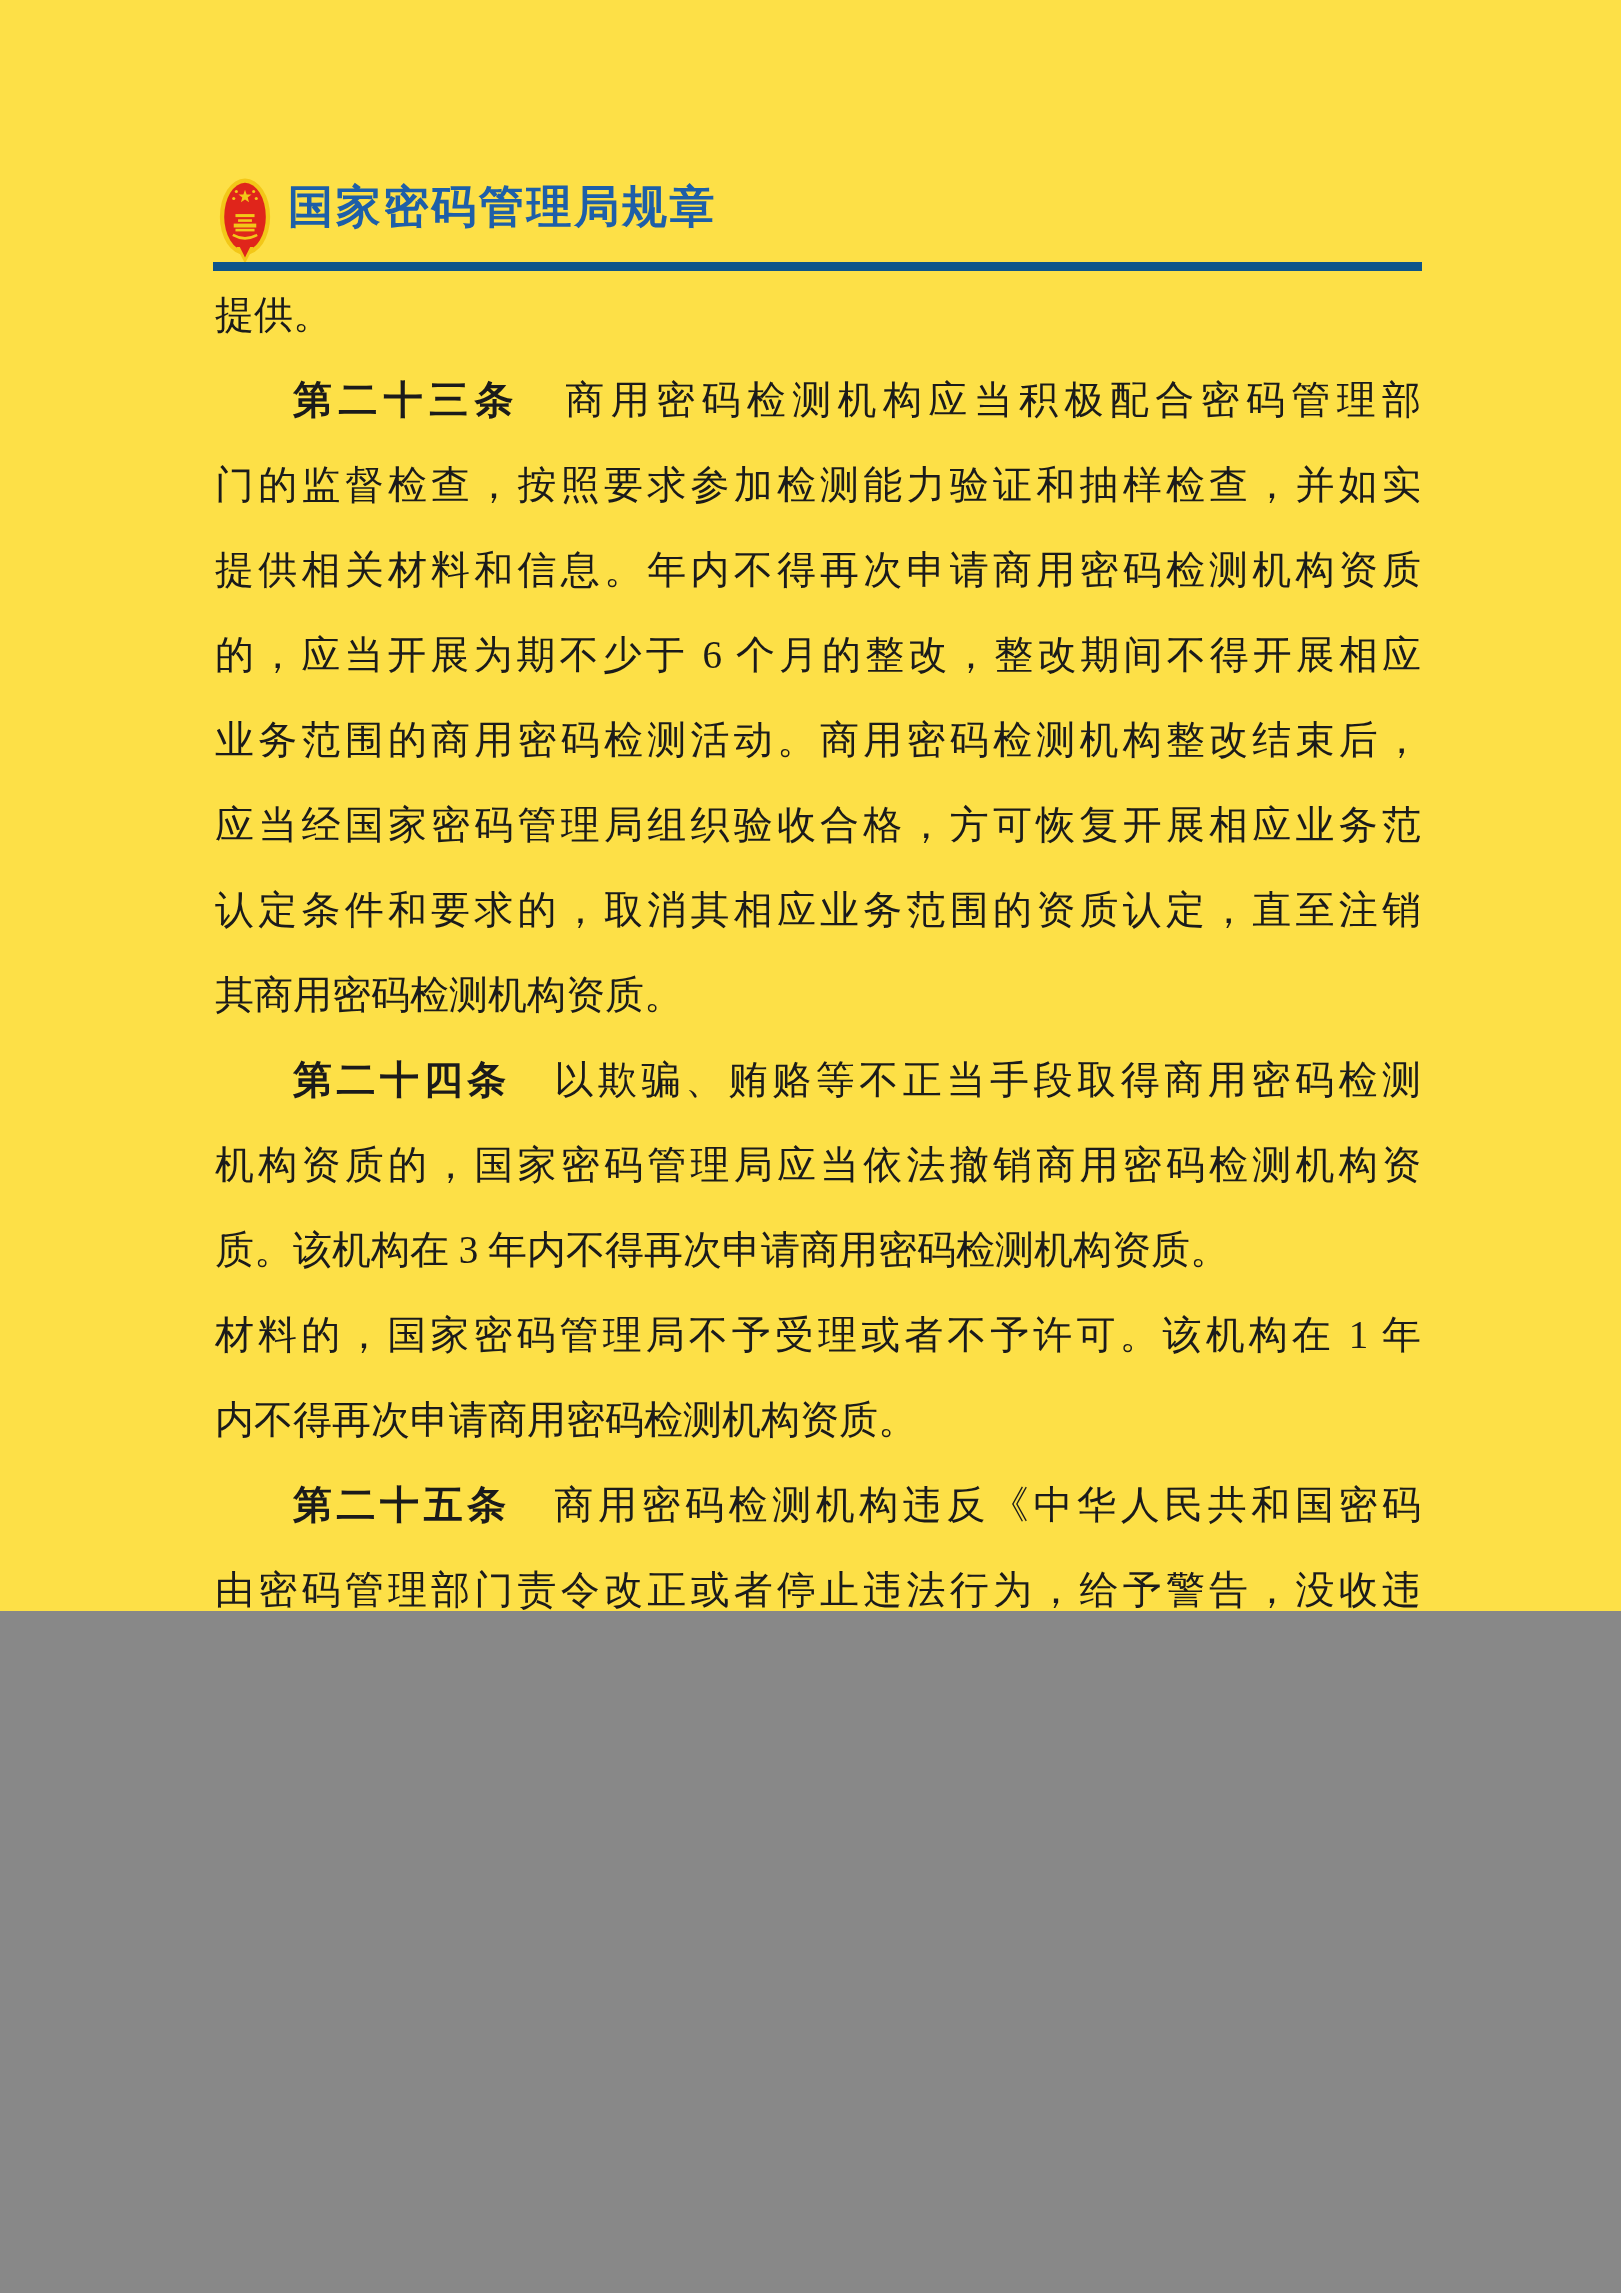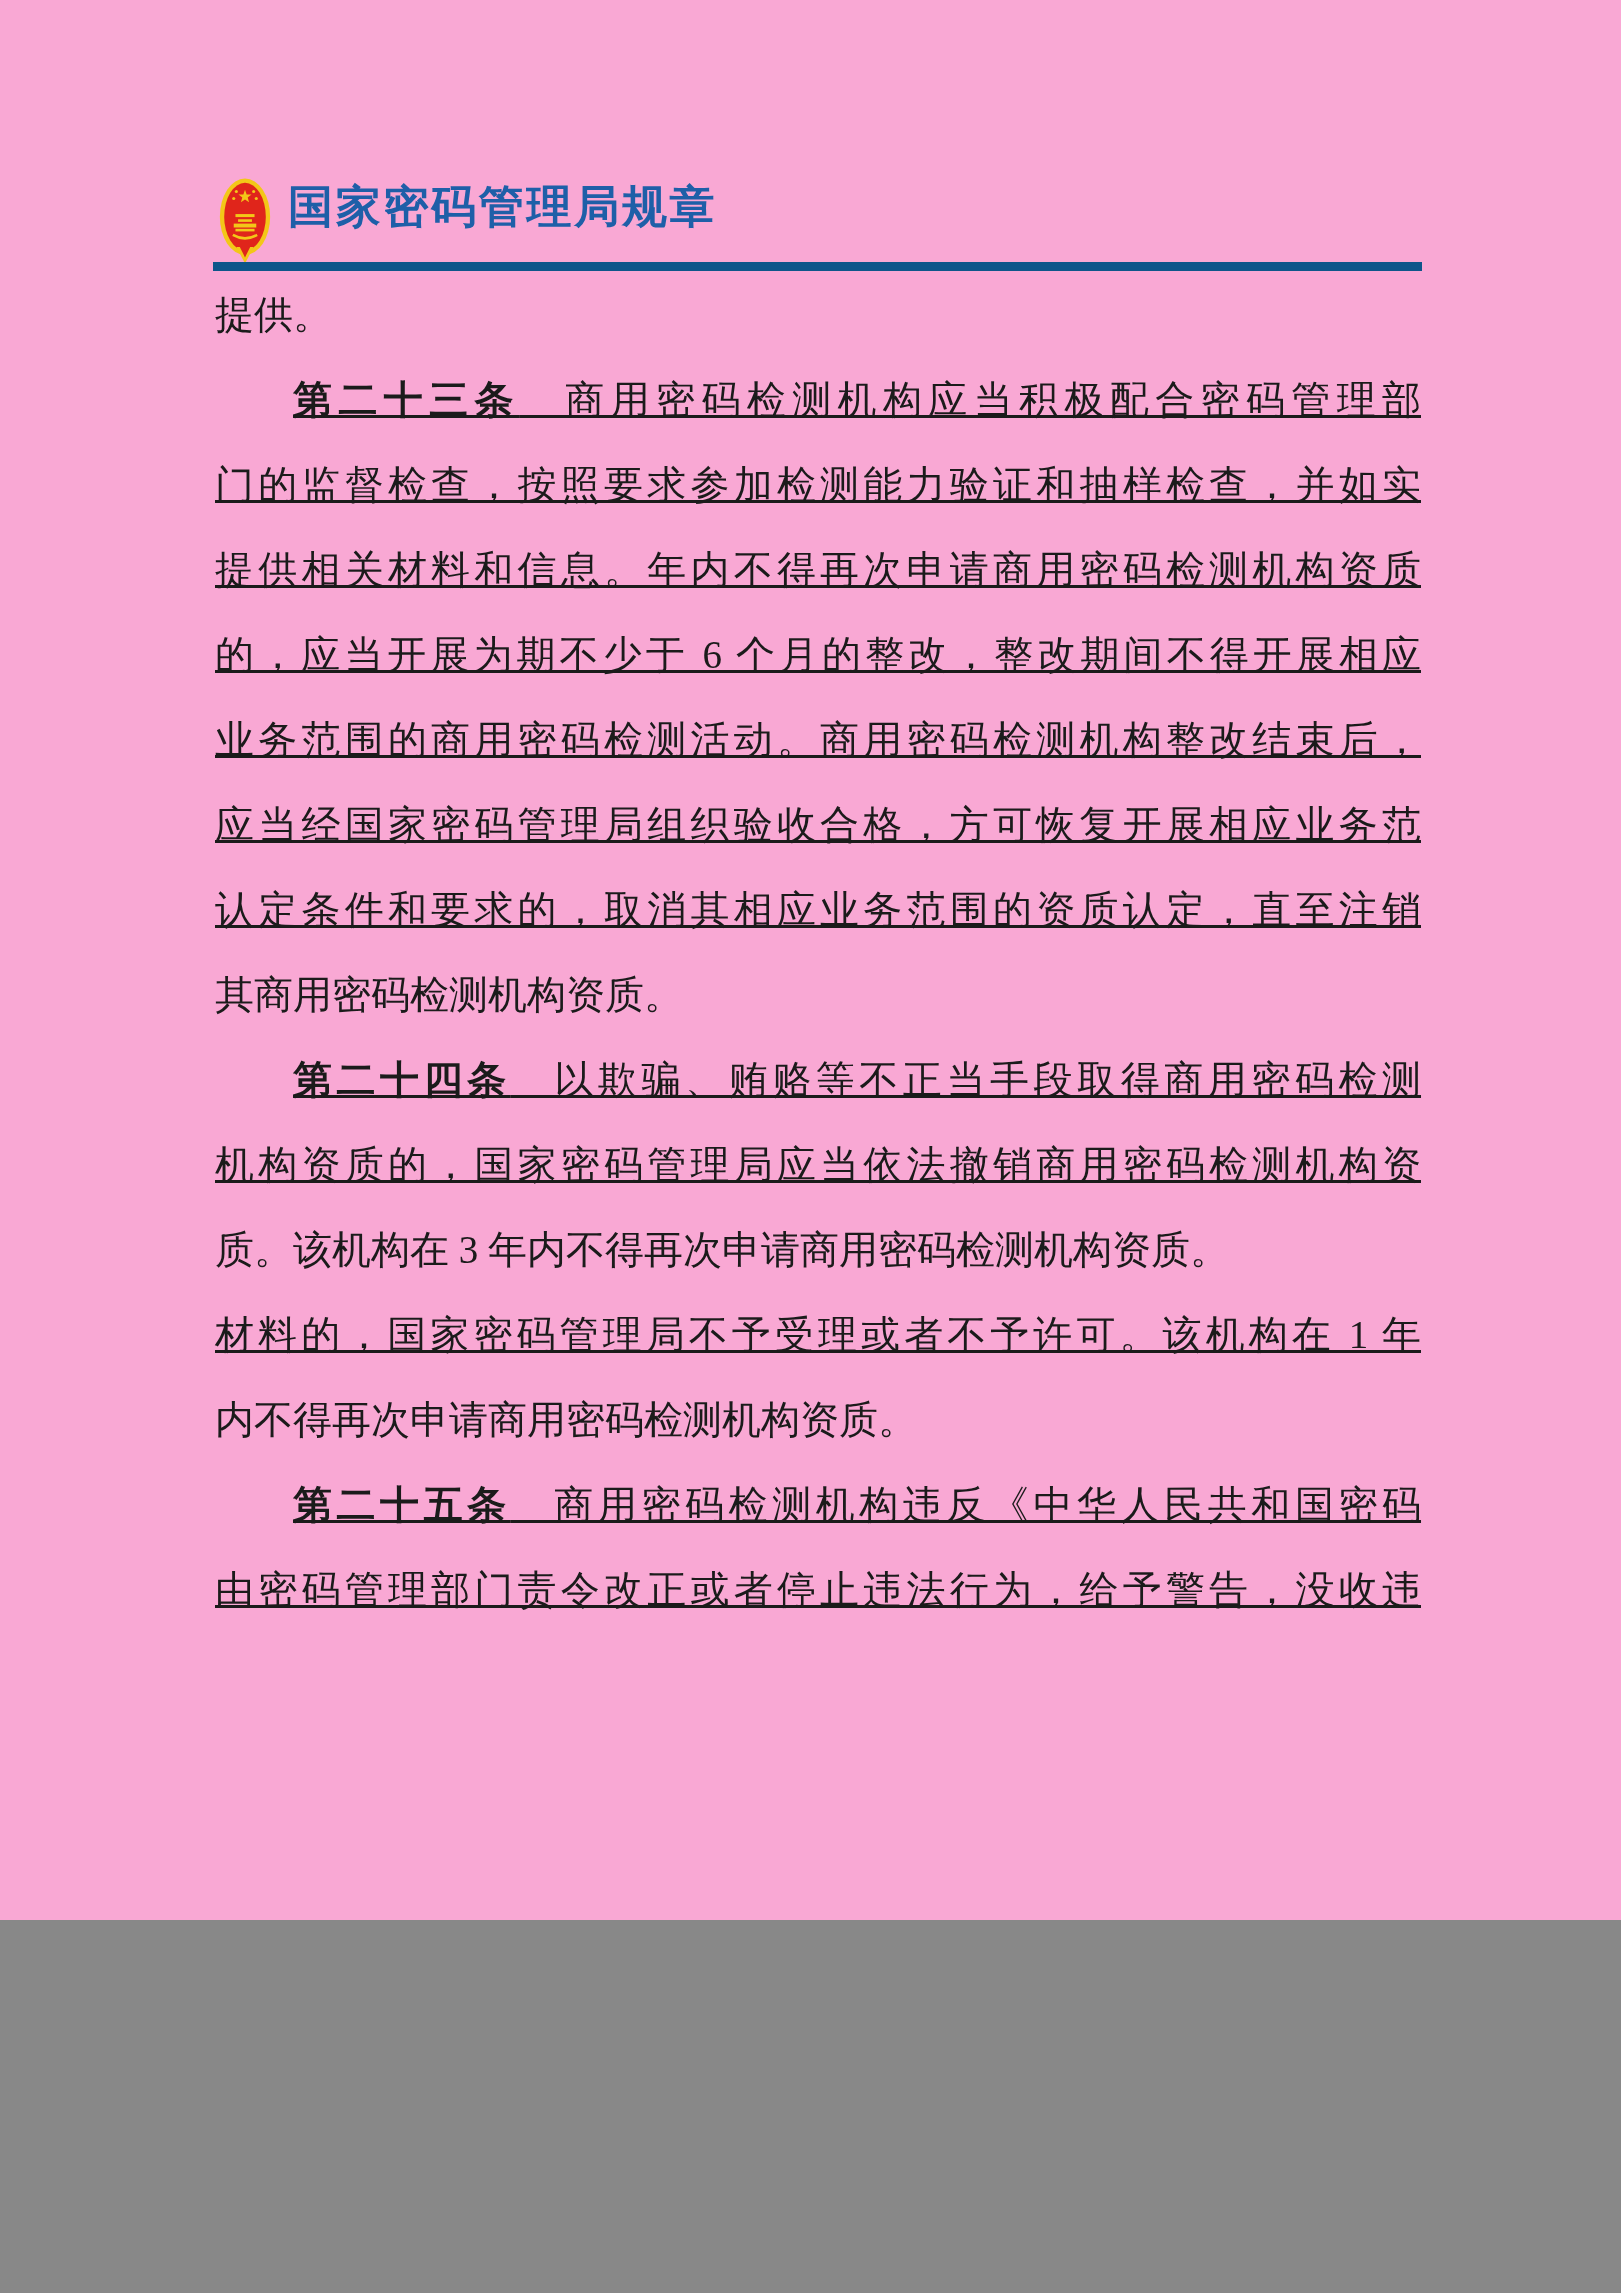--- a/index.html
+++ b/index.html
@@ -1,19 +1,19 @@
 <!DOCTYPE html>
 <html style="--title-blue: #1E5FA8; --rule-blue: #0E558A; --footer-blue: #1A5C94; --text-color: #1B1B1B;font-size:14.3px"><head>
 <meta charset="utf-8">
 <style>
   html,body { margin:0; padding:0; background:#888; }
   .page {
     position: relative;
-    width: 1622px; height: 1920px;
-    background: #f9a8d4;
+    width: 1622px; height: 1611px;
+    background: #fde047;
     margin: 0 auto;
     font-family: "Liberation Serif", "DejaVu Serif", serif;
     overflow: hidden;
   }
   
   .emblem {
     position: absolute; left: 219px; top: 176px;
     width: 52px; height: 90px;
   }
   .header-title {
@@ -35,21 +35,21 @@
     color: var(--text-color, #1b1b1b);
   }
   .line {
     display: block;
     height: 85px;
     font-size: 39px;
     line-height: 47px;
     white-space: normal;
     overflow: visible;
   }
-  .line.fill { text-align: justify; text-align-last: justify; text-decoration: underline; }
+  .line.fill { text-align: justify; text-align-last: justify; }
   .line.indent { text-indent: 2em; }
   .line .lead { font-weight: bold; font-family: "Liberation Sans", "DejaVu Sans", sans-serif; }
   
   .page-number {
     position: absolute; right: 201px; top: 1961px;
     font-size: 34px; letter-spacing: 7.2px;
     color: #1b1b1b; white-space: nowrap;
   }
   .publisher {
     position: absolute; left: 985px; top: 2056px;

